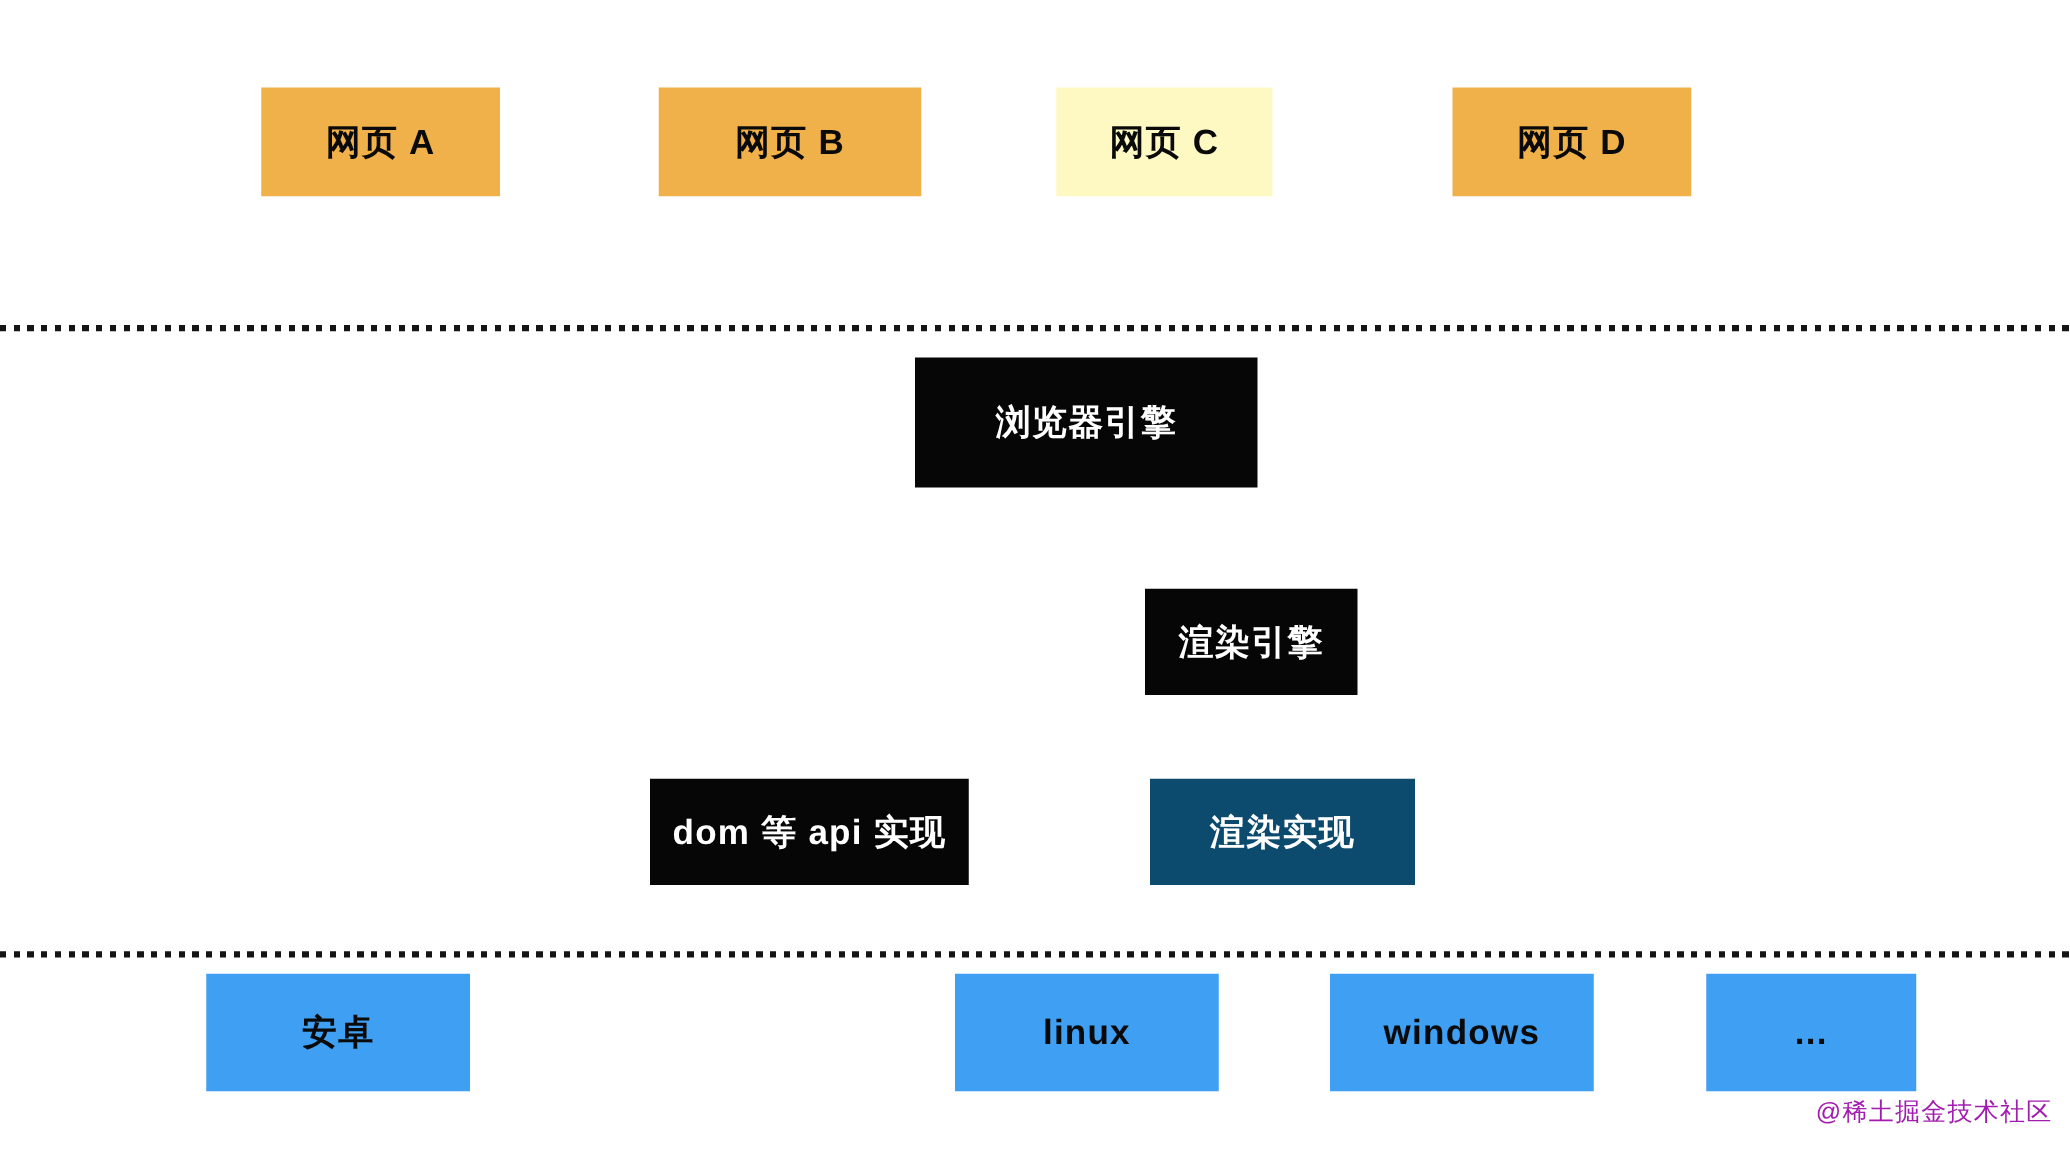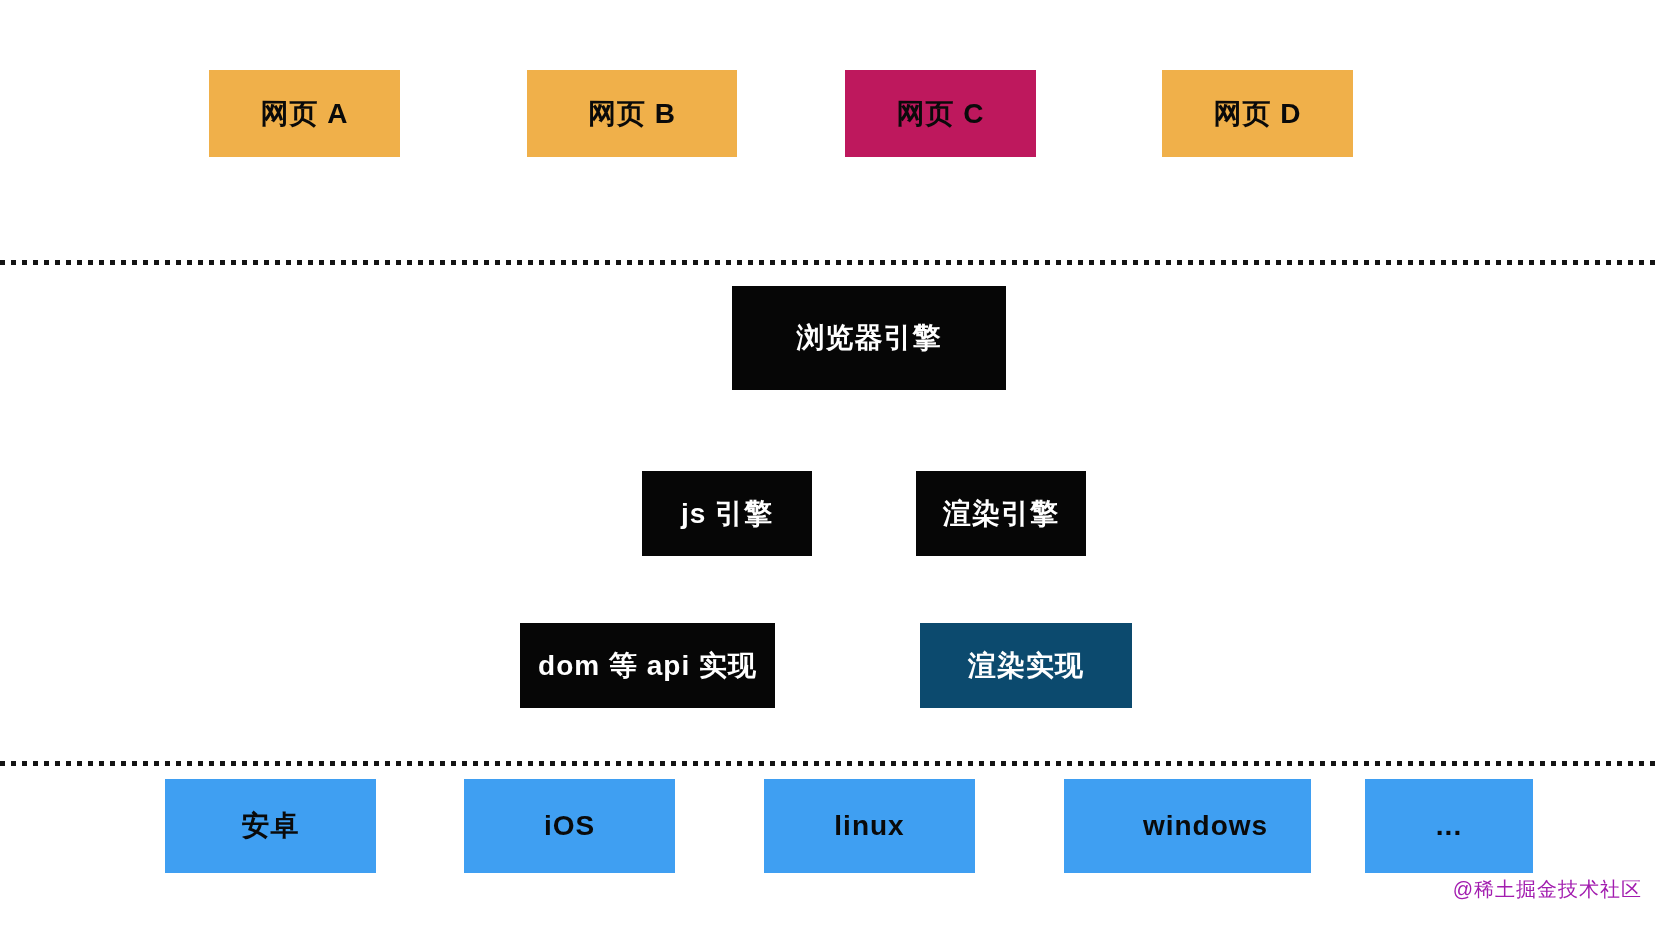--- a/index.html
+++ b/index.html
@@ -52,59 +52,53 @@
 <body>
 
 <div class="canvas">
 
   <div class="box box--web" style="left: 209px; top: 70px; width: 191px; height: 87px; background-color: rgb(240, 176, 74); justify-content: center;">
     <span>网页 A</span>
   </div>
   <div class="box box--web" style="left: 527px; top: 70px; width: 210px; height: 87px; background-color: rgb(240, 176, 74);">
     <span>网页 B</span>
   </div>
-  <div class="box box--web" style="left: 845px; top: 70px; width: 191px; height: 87px; background-color: #be185d;">
+  <div class="box box--web" style="left: 845px; top: 70px; width: 173px; height: 87px; background-color: #fef9c3;">
     <span>网页 C</span>
   </div>
   <div class="box box--web" style="left: 1162px; top: 70px; width: 191px; height: 87px; background-color: rgb(240, 176, 74);">
     <span>网页 D</span>
   </div>
 
   <div class="separator" style="top:260px;"></div>
 
   <div class="box box--engine" style="left: 732px; top: 286px; width: 274px; height: 104px; background-color: rgb(6, 6, 6);">
     <span>浏览器引擎</span>
   </div>
 
-  <div class="box box--engine" style="left: 642px; top: 471px; width: 170px; height: 85px; background-color: rgb(6, 6, 6);">
-    <span>js 引擎</span>
-  </div>
   <div class="box box--engine" style="left: 916px; top: 471px; width: 170px; height: 85px; background-color: rgb(6, 6, 6);">
     <span>渲染引擎</span>
   </div>
 
   <div class="box box--engine" style="left: 520px; top: 623px; width: 255px; height: 85px; background-color: rgb(6, 6, 6);">
     <span>dom 等 api 实现</span>
   </div>
   <div class="box box--engine" style="left: 920px; top: 623px; width: 212px; height: 85px; background-color: #0c4a6e;">
     <span>渲染实现</span>
   </div>
 
   <div class="separator" style="top:761px;"></div>
 
   <div class="box box--os" style="left: 165px; top: 779px; width: 211px; height: 94px; background-color: rgb(63, 159, 242);">
     <span>安卓</span>
   </div>
-  <div class="box box--os" style="left: 464px; top: 779px; width: 211px; height: 94px; background-color: rgb(63, 159, 242);">
-    <span>iOS</span>
-  </div>
   <div class="box box--os" style="left: 764px; top: 779px; width: 211px; height: 94px; background-color: rgb(63, 159, 242);">
     <span>linux</span>
   </div>
-  <div class="box box--os" style="left: 1064px; top: 779px; width: 211px; height: 94px; background-color: rgb(63, 159, 242); padding-left: 36px;">
+  <div class="box box--os" style="left: 1064px; top: 779px; width: 211px; height: 94px; background-color: rgb(63, 159, 242);">
     <span>windows</span>
   </div>
   <div class="box box--os" style="left: 1365px; top: 779px; width: 168px; height: 94px; background-color: rgb(63, 159, 242);">
     <span>...</span>
   </div>
 
   <div class="watermark">@稀土掘金技术社区</div>
 
 </div>
 

